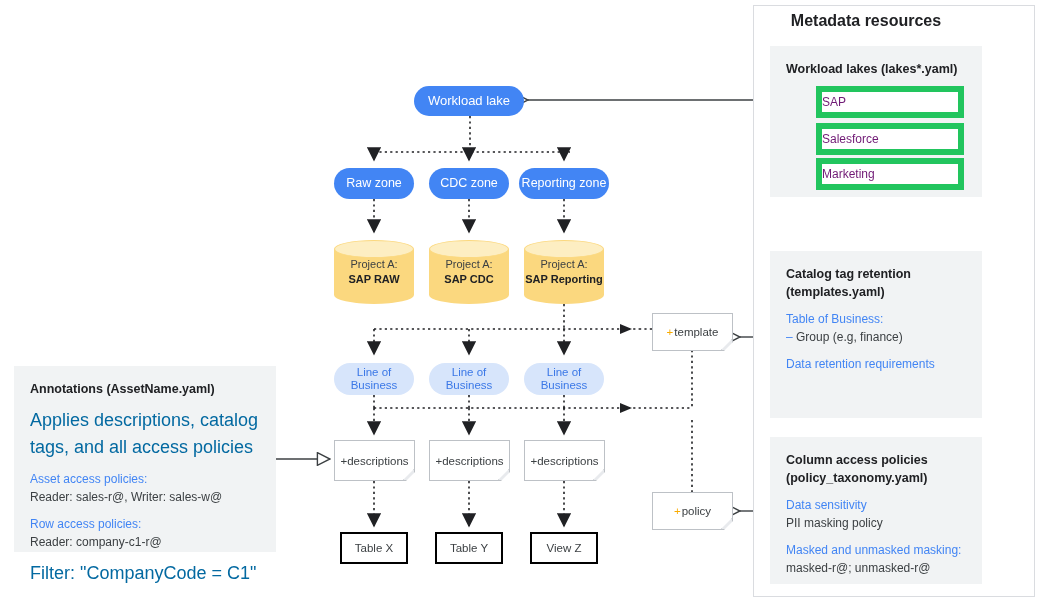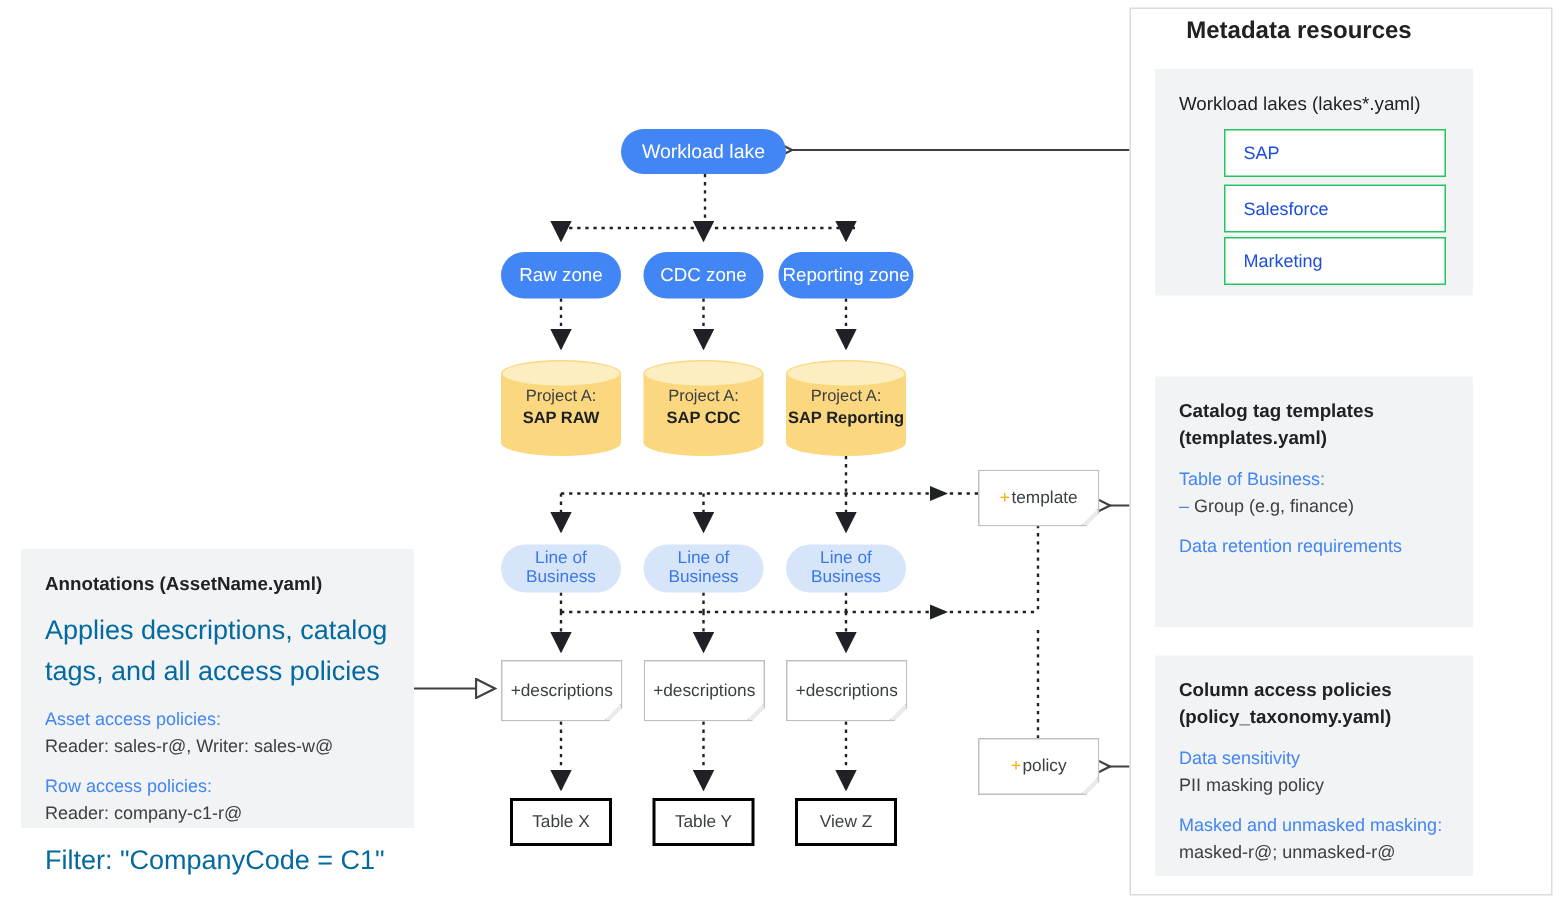--- a/index.html
+++ b/index.html
@@ -56,23 +56,23 @@
   .graypanel .blue{color:#4285f4;font-size:12px;line-height:1.5;margin-top:9px;}
   .graypanel .sub{font-size:12px;color:#3c4043;line-height:1.5;}
   .graypanel .dash{color:#4285f4;}
 
   
   #right-card{position:absolute;left:753px;top:5px;width:282px;height:592px;
               border:1px solid #dadce0;background:#ffffff;box-sizing:border-box;}
   #right-title{position:absolute;left:753px;top:12px;width:226px;text-align:center;
                font-size:16px;font-weight:700;color:#202124;}
 
-  .lakebox{position:absolute;box-sizing:border-box;background:#ffffff;border:1px solid #22c55e;
-           display:flex;align-items:center;padding-left:12px;font-size:12px;color:#1d4ed8;}
-  .lakehdr{position:absolute;font-size:12.5px;font-weight:400;color:#202124;}
+  .lakebox{position:absolute;box-sizing:border-box;background:#ffffff;border:6px solid #22c55e;
+           display:flex;align-items:center;font-size:12px;color:#701a75;}
+  .lakehdr{position:absolute;font-size:12.5px;font-weight:700;color:#202124;}
 </style>
 </head>
 <body>
 
 <div id="canvas">
 
   <svg class="wires" viewBox="0 0 1040 602">
     <defs>
       <marker id="solidArrow" markerWidth="9" markerHeight="9" refX="8" refY="4.5" orient="auto">
         <path d="M0,0 L9,4.5 L0,9 Z" fill="#202124"></path>
@@ -252,21 +252,21 @@
     </div>
     <div class="lakebox" style="left:46px;top:77px;width:148px;height:32px;">
       <span>Salesforce</span>
     </div>
     <div class="lakebox" style="left:46px;top:112px;width:148px;height:32px;">
       <span>Marketing</span>
     </div>
   </div>
 
   <div class="graypanel" style="left:770px;top:251px;width:212px;height:167px;">
-    <div class="t">Catalog tag templates</div>
+    <div class="t">Catalog tag retention</div>
     <div class="t">(templates.yaml)</div>
     <div class="blue">Table of Business:</div>
     <div class="sub">
       <span class="dash">–</span><span> Group (e.g, finance)</span>
     </div>
     <div class="blue">Data retention requirements</div>
   </div>
 
   <div class="graypanel" style="left:770px;top:437px;width:212px;height:147px;">
     <div class="t">Column access policies</div>

